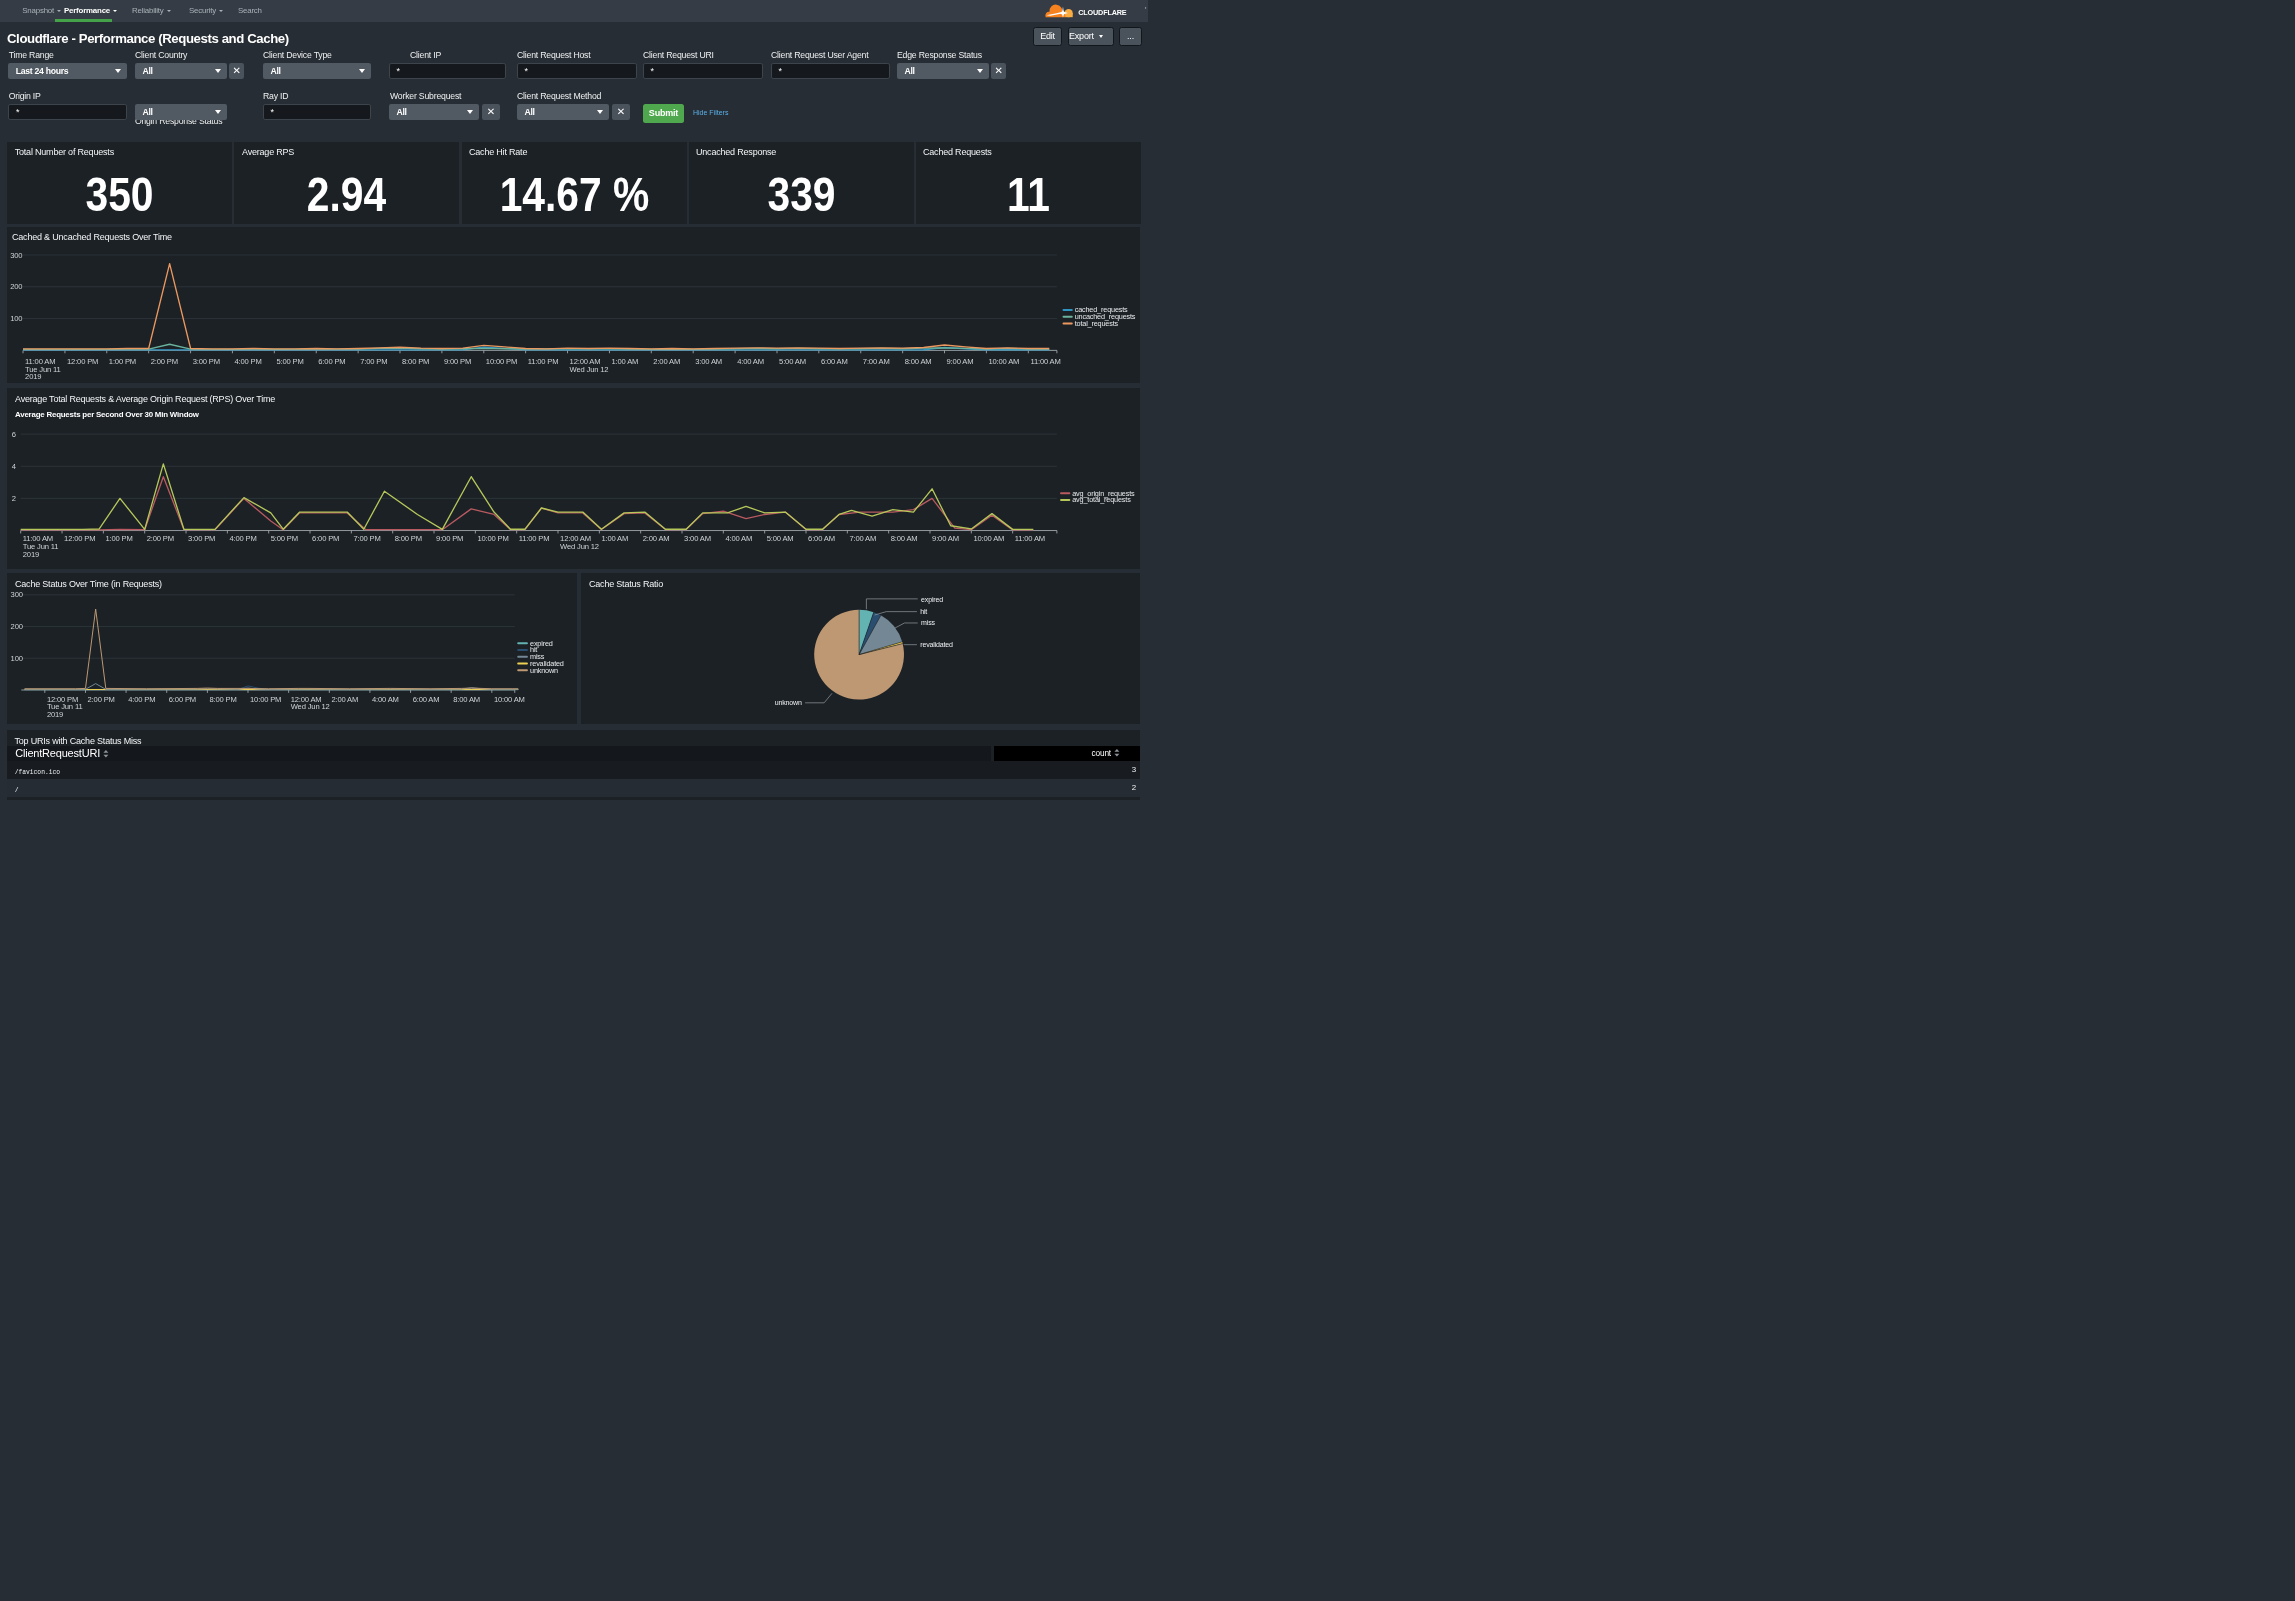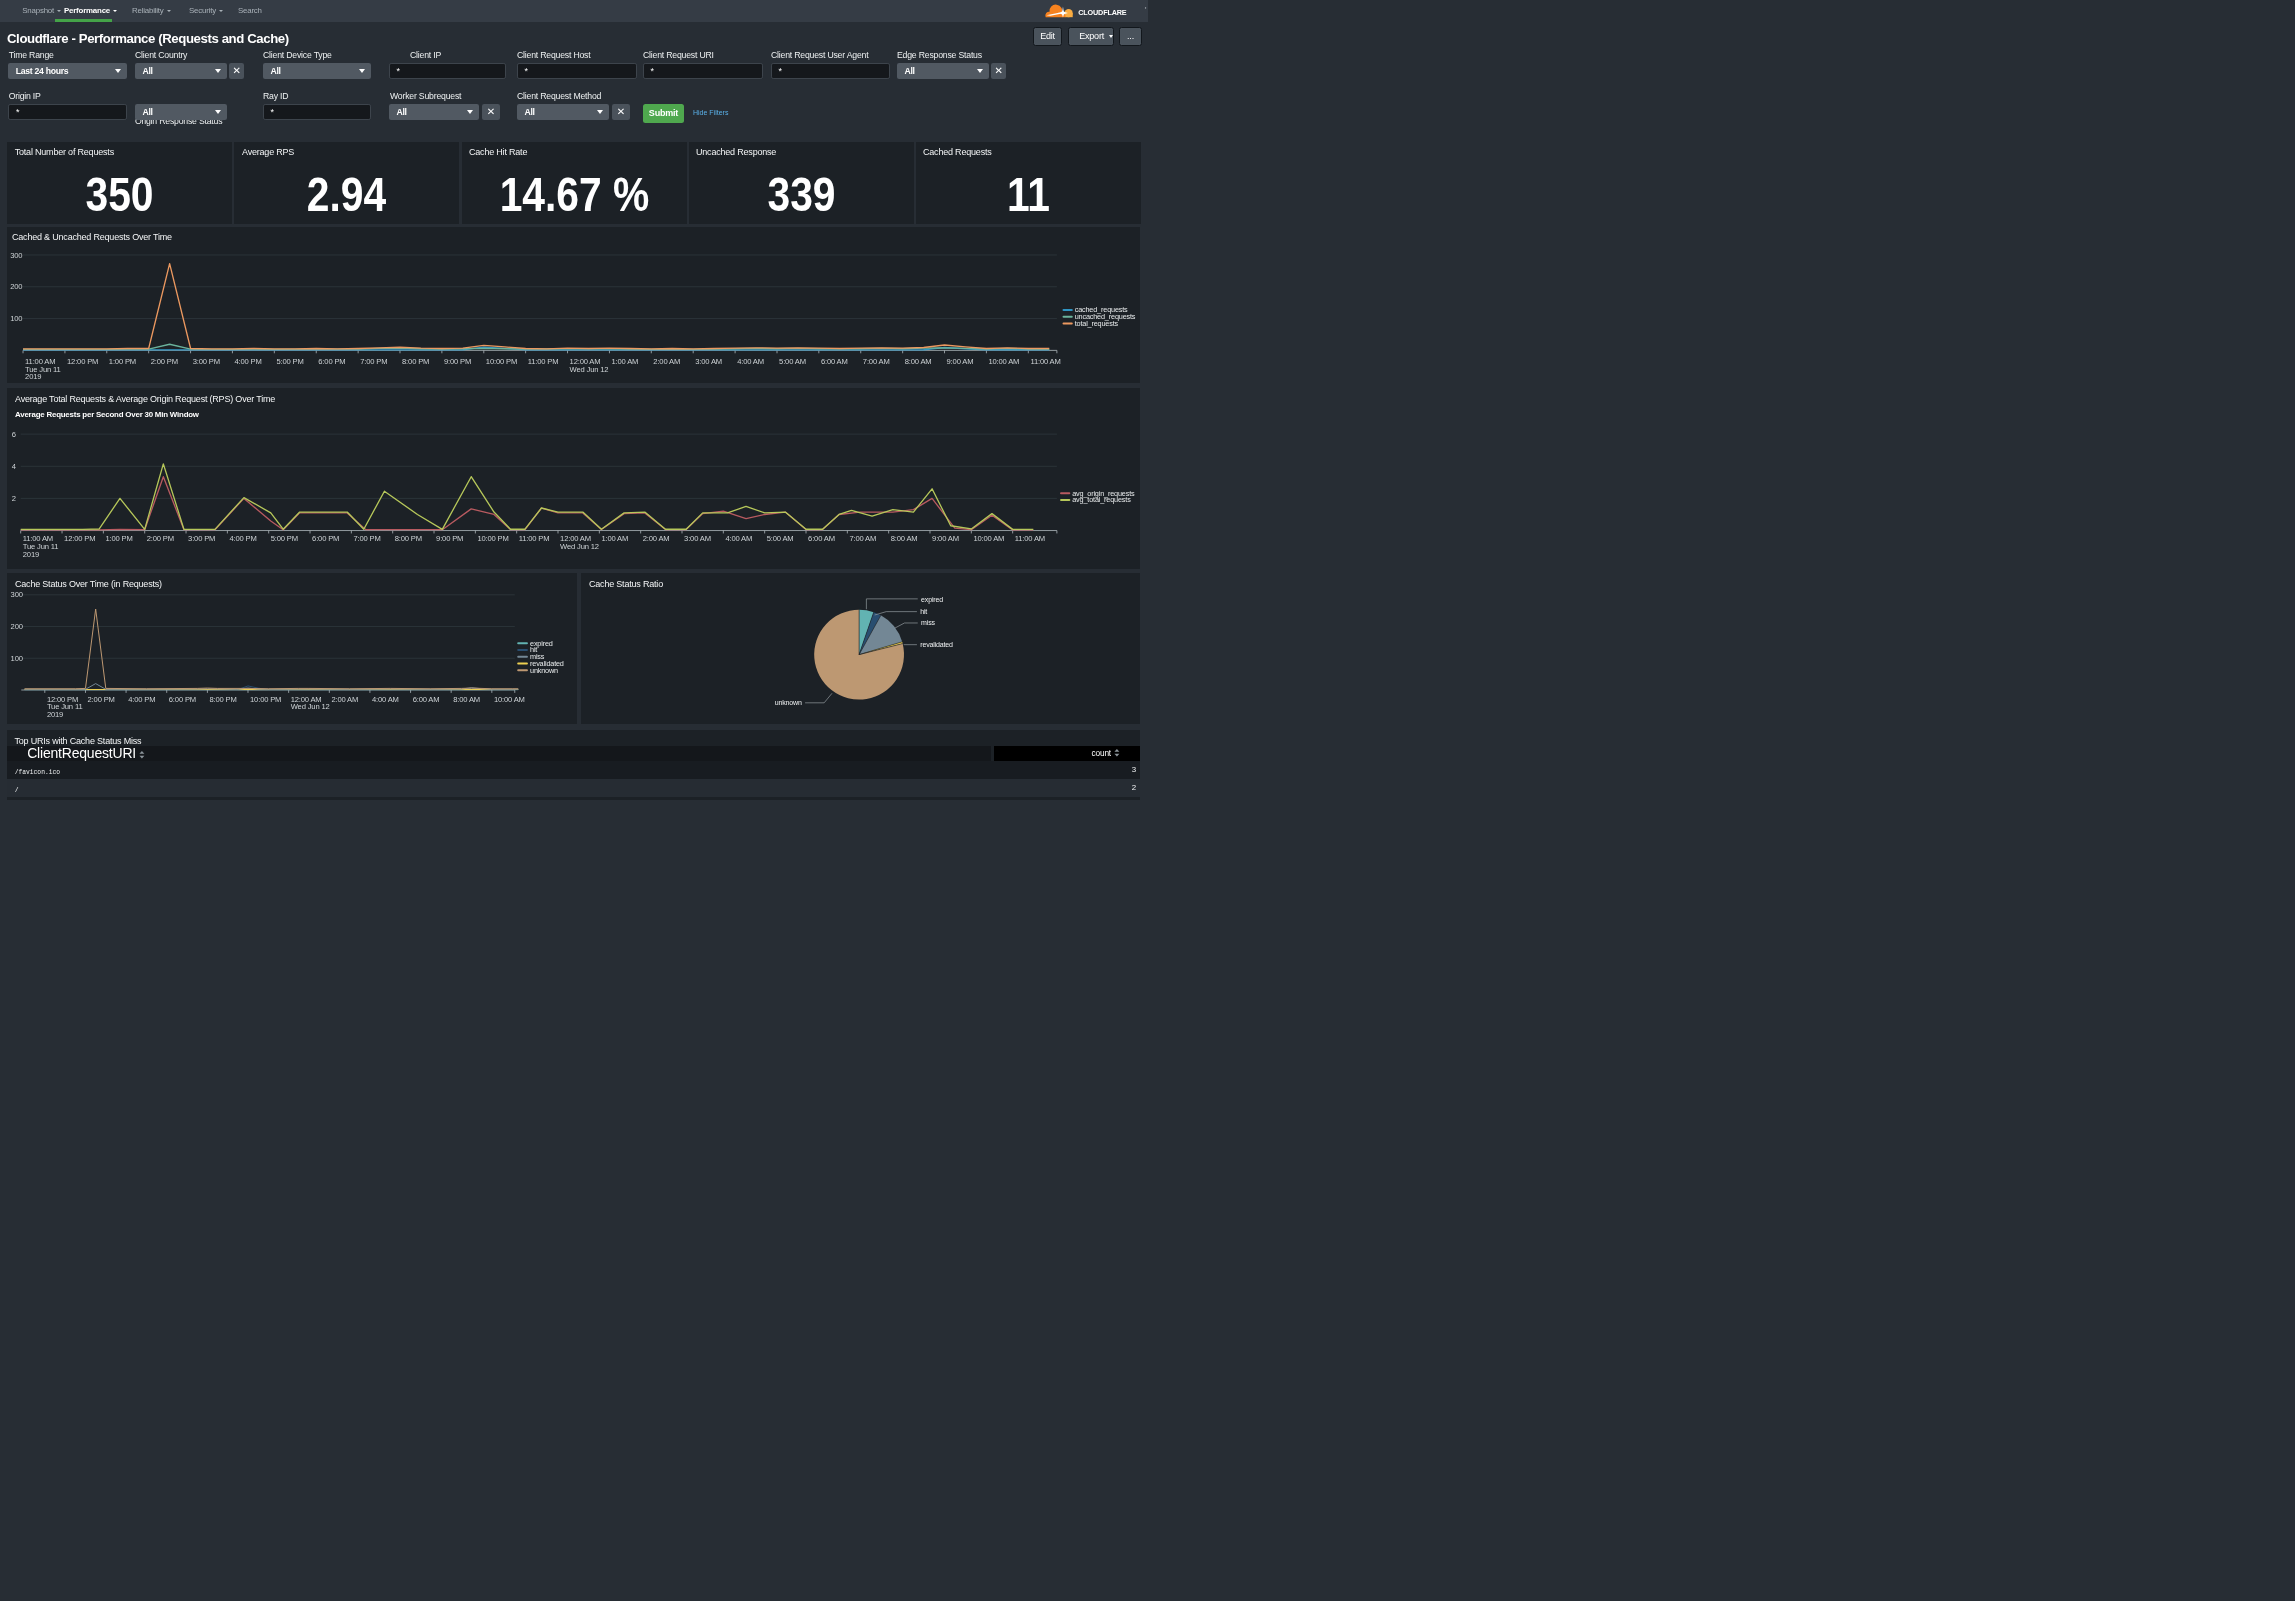--- a/index.html
+++ b/index.html
@@ -18,21 +18,21 @@
 <rect x="24.8" y="13.4" width="9.5" height="5" fill="#fbad41"></rect>
 <path d="M1.5 18.4 Q0.4 15.5 2.2 13.4 Q3.8 11.6 6.2 11.9 Q5.6 8.1 8.3 5.4 Q11 2.6 14.9 3.2 Q18.8 3.8 20.8 7.3 Q22.2 9.8 21.7 12.7 Q24.4 13.3 25.3 15.8 Q26 17.4 25.3 18.4 Z" fill="#f6821f"></path>
 <path d="M2.5 15.9 L17.5 13.1 L21.5 14.0 L7.5 16.7 Z" fill="#ffffff"></path>
 <path d="M22.5 5.5 Q23.1 10.3 23.6 11.4 Q24.7 12.3 28.5 13.2 Q24.7 14.1 23.6 15.0 Q23.1 16.1 22.5 18.9 Q21.9 16.1 21.4 15.0 Q20.3 14.1 16.5 13.2 Q20.3 12.3 21.4 11.4 Q21.9 10.3 22.5 5.5 Z" fill="#ffffff"></path>
 </g>
 <text x="41" y="15.6" font-size="8.8" font-weight="700" letter-spacing="1.5" fill="#ffffff">CLOUDFLARE</text>
 <circle cx="122.5" cy="7.2" r="0.8" fill="#b9bfc4"></circle>
 </svg>
 <div class="" style="position:absolute;left:7px;top:31px;font-size:13.2px;color:#ffffff;font-weight:700;white-space:nowrap;letter-spacing:-0.4px;">Cloudflare - Performance (Requests and Cache)</div>
 <div style="position:absolute;left:1033px;top:27px;width:29px;height:18.6px;background:#4a535c;border:0.8px solid #12171c;border-radius:2.5px;color:#fff;font-size:9px;letter-spacing:-0.2px;text-align:center;line-height:17px;">Edit</div>
-<div style="position:absolute;left:1068px;top:27px;width:46px;height:18.6px;background:#4a535c;border:0.8px solid #12171c;border-radius:2.5px;color:#fff;font-size:9px;letter-spacing:-0.2px;text-align:right;line-height:17px;">Export<span class="caret" style="margin-left:5px;border-top-color:#fff;"></span></div>
+<div style="position:absolute;left:1068px;top:27px;width:46px;height:18.6px;background:#4a535c;border:0.8px solid #12171c;border-radius:2.5px;color:#fff;font-size:9px;letter-spacing:-0.2px;text-align:left;line-height:17px;">Export<span class="caret" style="margin-left:5px;border-top-color:#fff;"></span></div>
 <div style="position:absolute;left:1119px;top:27px;width:23px;height:18.6px;background:#4a535c;border:0.8px solid #12171c;border-radius:2.5px;color:#fff;font-size:9px;letter-spacing:-0.2px;text-align:center;line-height:17px;">...</div>
 <div class="" style="position:absolute;left:8.7px;top:50px;font-size:8.7px;color:#eef1f2;font-weight:400;white-space:nowrap;letter-spacing:-0.2px;">Time Range</div>
 <div style="position:absolute;left:8.3px;top:63px;width:119px;height:16px;background:#515962;border-radius:2.1px;color:#fff;font-size:8.7px;letter-spacing:-0.3px;font-weight:700;line-height:16px;padding-left:7.5px;">Last 24 hours<span class="caret" style="position:absolute;right:6.2px;top:6.2px;border-top-color:#fff;margin-left:0;border-left-width:3.5px;border-right-width:3.5px;border-top-width:4px;"></span></div>
 <div class="" style="position:absolute;left:135px;top:50px;font-size:8.7px;color:#eef1f2;font-weight:400;white-space:nowrap;letter-spacing:-0.2px;">Client Country</div>
 <div style="position:absolute;left:135px;top:63px;width:92px;height:16px;background:#515962;border-radius:2.1px;color:#fff;font-size:8.7px;letter-spacing:-0.3px;font-weight:700;line-height:16px;padding-left:7.5px;">All<span class="caret" style="position:absolute;right:6.2px;top:6.2px;border-top-color:#fff;margin-left:0;border-left-width:3.5px;border-right-width:3.5px;border-top-width:4px;"></span></div>
 <div style="position:absolute;left:229px;top:63px;width:15.3px;height:16px;background:#4a525b;border-radius:2.1px;color:#fff;font-size:10px;text-align:center;line-height:15.7px;">✕</div>
 <div class="" style="position:absolute;left:263px;top:50px;font-size:8.7px;color:#eef1f2;font-weight:400;white-space:nowrap;letter-spacing:-0.2px;">Client Device Type</div>
 <div style="position:absolute;left:263px;top:63px;width:108px;height:16px;background:#515962;border-radius:2.1px;color:#fff;font-size:8.7px;letter-spacing:-0.3px;font-weight:700;line-height:16px;padding-left:7.5px;">All<span class="caret" style="position:absolute;right:6.2px;top:6.2px;border-top-color:#fff;margin-left:0;border-left-width:3.5px;border-right-width:3.5px;border-top-width:4px;"></span></div>
 <div class="" style="position:absolute;left:390px;top:50px;font-size:8.7px;color:#eef1f2;font-weight:400;white-space:nowrap;letter-spacing:-0.2px;margin-left:20px;">Client IP</div>
 <div style="position:absolute;left:389px;top:63px;width:117px;height:16px;background:#15181c;border:0.8px solid #3d444c;border-radius:2.1px;color:#fff;font-size:9px;line-height:15px;padding-left:6.6px;">*</div>
@@ -287,21 +287,21 @@
     <path d="M1091,778.3 L1107,778.3" fill="none" stroke="#9aa1a6" stroke-width="0.8"></path>
     <path d="M972,848.5 L995,848.5 L1004.5,837" fill="none" stroke="#9aa1a6" stroke-width="0.8"></path>
     <text x="1112.0" y="726.2" font-size="8.5" fill="#eef0f1" text-anchor="start" font-weight="400">expired</text>
     <text x="1111.0" y="741.2" font-size="8.5" fill="#eef0f1" text-anchor="start" font-weight="400">hit</text>
     <text x="1112.0" y="755.0" font-size="8.5" fill="#eef0f1" text-anchor="start" font-weight="400">miss</text>
     <text x="1111.0" y="781.3" font-size="8.5" fill="#eef0f1" text-anchor="start" font-weight="400">revalidated</text>
     <text x="968.0" y="851.2" font-size="8.5" fill="#eef0f1" text-anchor="end" font-weight="400">unknown</text>
   </svg>
 <div class="" style="position:absolute;left:7.2px;top:730px;width:1133px;height:70px;background:#1c2126;"></div>
 <div class="" style="position:absolute;left:14.5px;top:736px;font-size:9px;color:#f4f6f7;font-weight:400;white-space:nowrap;letter-spacing:-0.2px;">Top URIs with Cache Status Miss</div>
-<div style="position:absolute;left:7.2px;top:746px;width:984px;height:15px;background:#14171b;color:#fff;font-size:14px;letter-spacing:-0.2px;line-height:15px;padding-left:20px;">ClientRequestURI<svg width="5.8" height="7.5" viewBox="0 0 7 9" style="margin-left:3.3px;vertical-align:-0.8px;">
+<div style="position:absolute;left:7.2px;top:746px;width:984px;height:15px;background:#14171b;color:#fff;font-size:11px;letter-spacing:-0.2px;line-height:15px;padding-left:8px;">ClientRequestURI<svg width="5.8" height="7.5" viewBox="0 0 7 9" style="margin-left:3.3px;vertical-align:-0.8px;">
       <path d="M3.5 0 L6.5 3.4 L0.5 3.4 Z" fill="#8b949a"></path>
       <path d="M3.5 9 L6.5 5.6 L0.5 5.6 Z" fill="#8b949a"></path>
     </svg></div>
 <div style="position:absolute;left:994px;top:746px;width:146px;height:15px;background:#000000;color:#fff;font-size:8.3px;letter-spacing:-0.2px;line-height:15px;text-align:right;padding-right:20px;">count<svg width="5.8" height="7.5" viewBox="0 0 7 9" style="margin-left:3.3px;vertical-align:-0.8px;">
       <path d="M3.5 0 L6.5 3.4 L0.5 3.4 Z" fill="#8b949a"></path>
       <path d="M3.5 9 L6.5 5.6 L0.5 5.6 Z" fill="#8b949a"></path>
     </svg></div>
 <div style="position:absolute;left:7.2px;top:761px;width:1133px;height:18px;background:#181c21;color:#f0f2f3;line-height:18px;"><span style="font-family:'Liberation Mono',monospace;font-size:6.3px;padding-left:7.5px;">/favicon.ico</span><span style="position:absolute;right:4.1px;font-size:7.9px;">3</span></div>
 <div style="position:absolute;left:7.2px;top:779px;width:1133px;height:18px;background:#262c33;color:#f0f2f3;line-height:18px;"><span style="font-family:'Liberation Mono',monospace;font-size:6.3px;padding-left:7.5px;">/</span><span style="position:absolute;right:4.1px;font-size:7.9px;">2</span></div>
 

